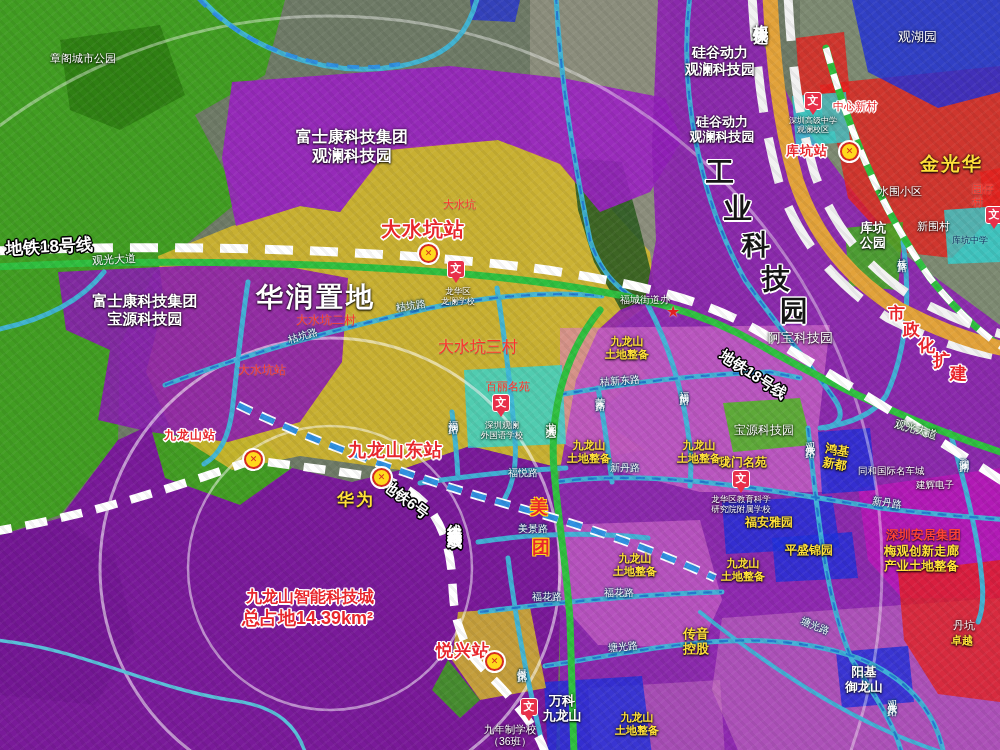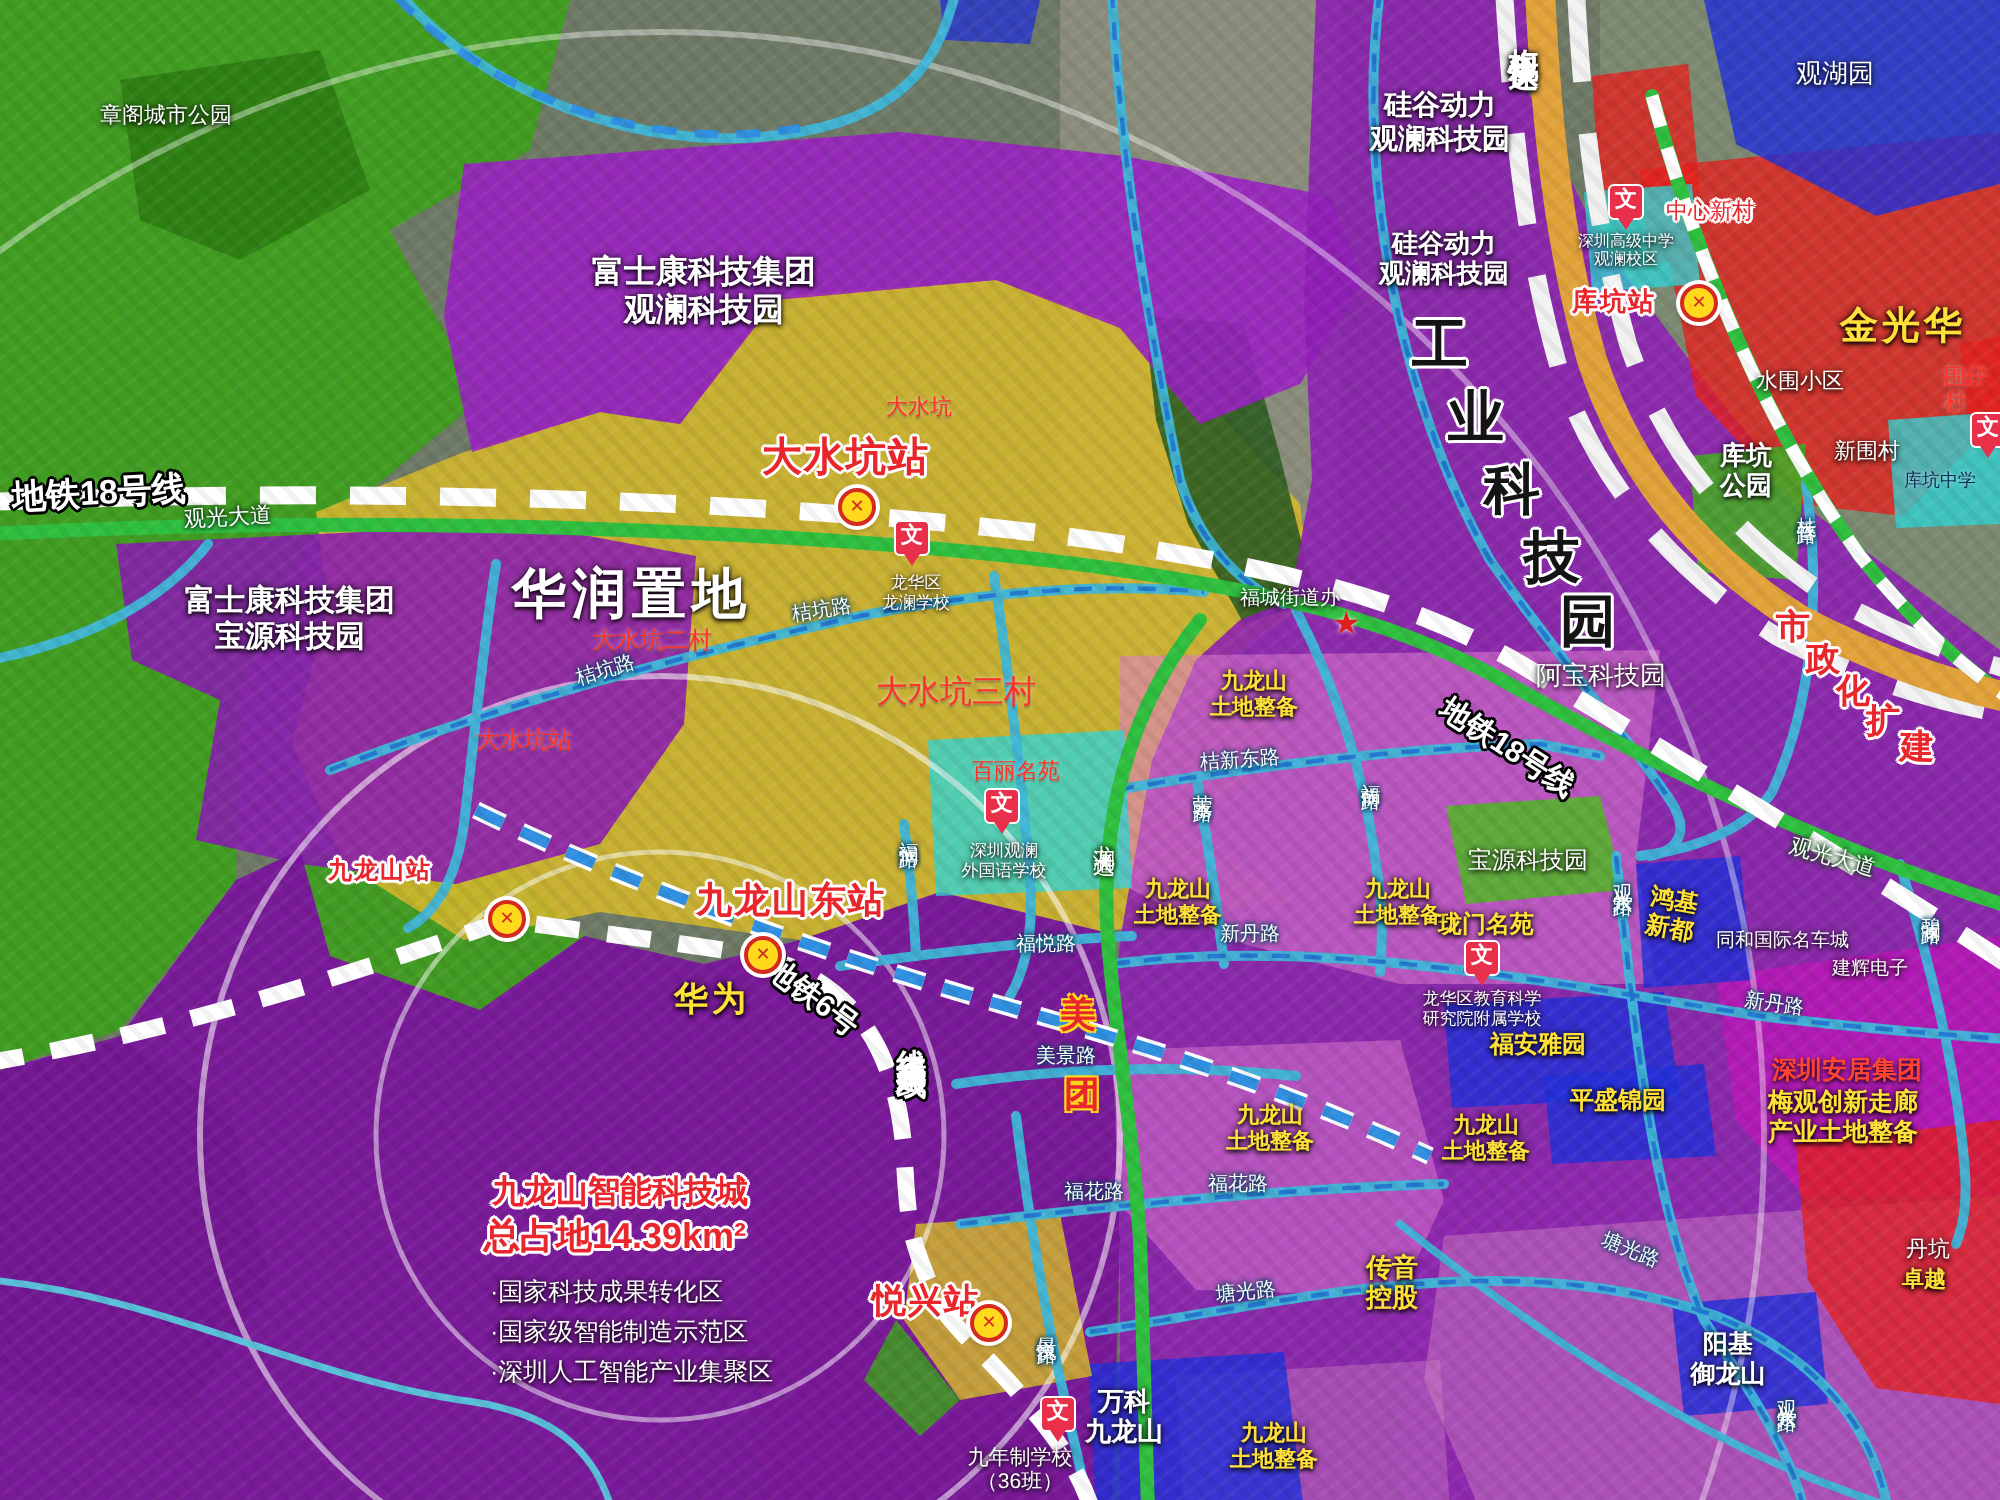--- a/index.html
+++ b/index.html
@@ -313,17 +313,14 @@
 <span class="l w ctr" style="left:700px;top:494px;width:82px;font-size:8.5px">龙华区教育科学
 研究院附属学校</span>
 <div class="pin" style="left:528px;top:716px"><span>文</span></div>
 <div class="pin" style="left:993px;top:224px"><span>文</span></div>
 
 <div class="star" style="left:666px;top:302px">★</div>
 
 
 <span class="l red stk-w" style="left:246px;top:588px;font-size:16px;z-index:4">九龙山智能科技城</span>
 <span class="l red stk-w" style="left:242px;top:608px;font-size:18px;z-index:4">总占地14.39km²</span>
-<span class="l w" style="left:245px;top:636px;font-size:12.5px;line-height:1.6;z-index:4">·国家科技成果转化区
-·国家级智能制造示范区
-·深圳人工智能产业集聚区</span>
 
 </div>
 
 </body></html>

